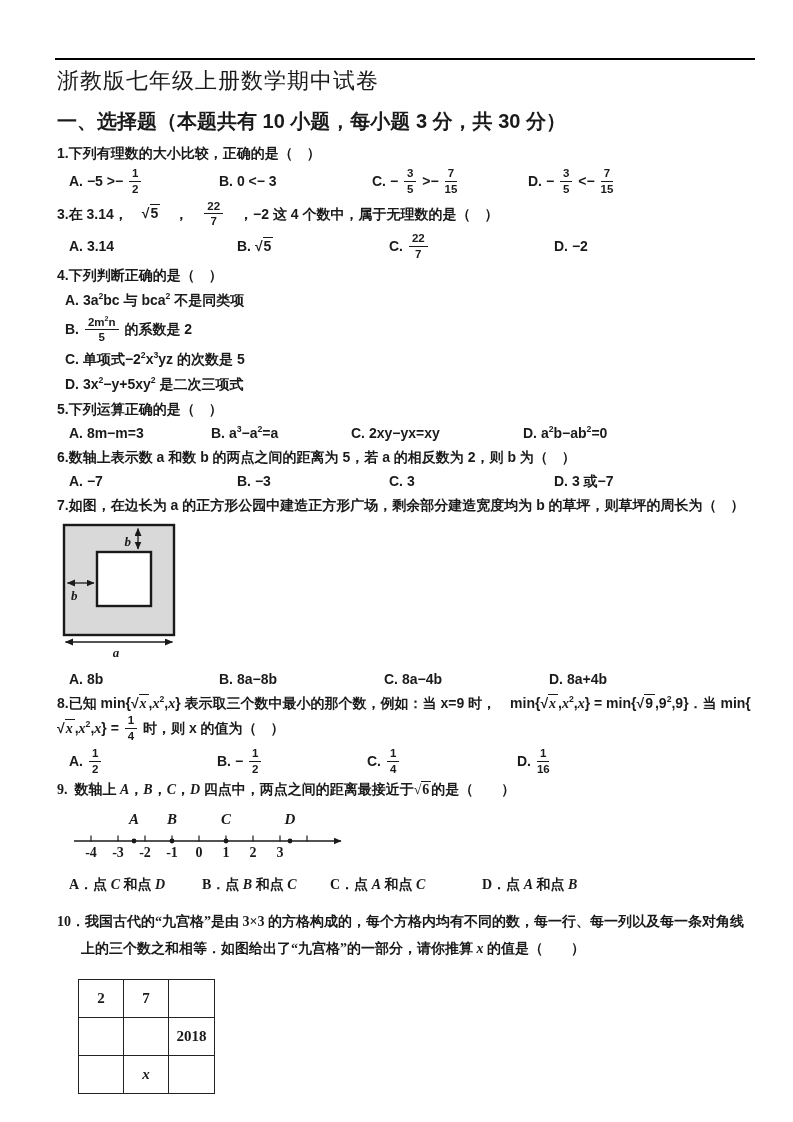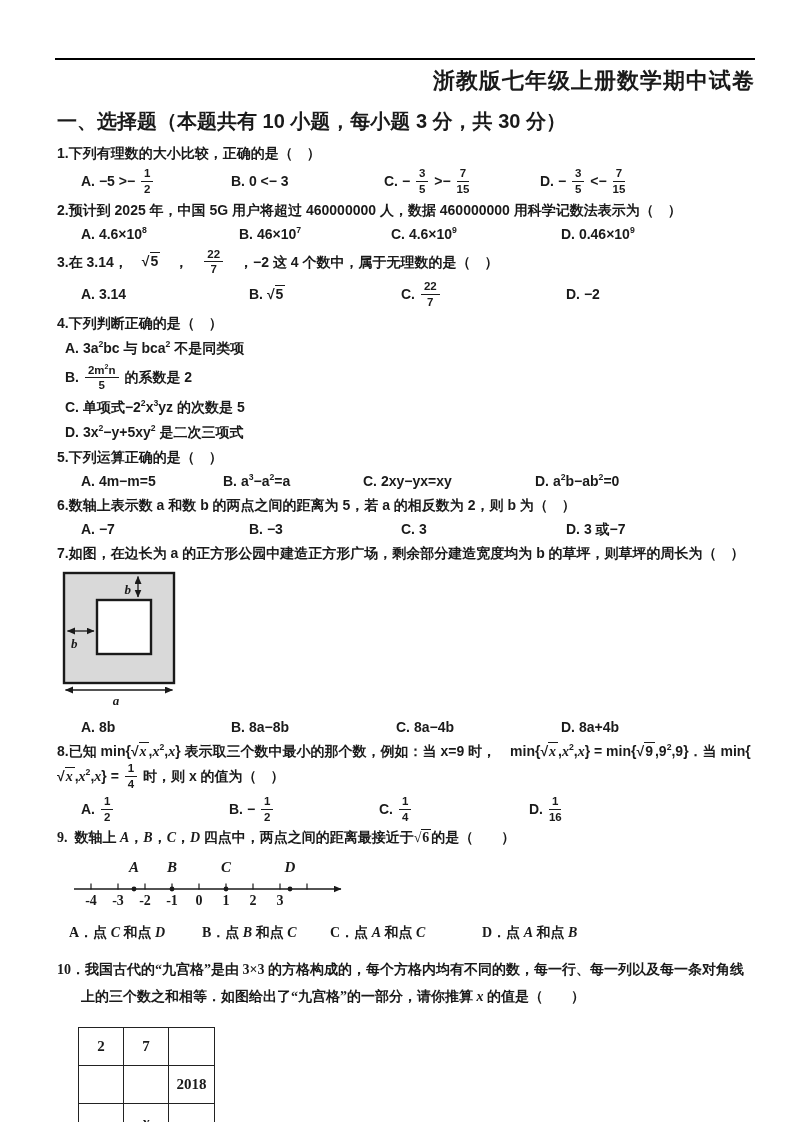--- a/index.html
+++ b/index.html
@@ -9,27 +9,27 @@
     background:#fff;
     overflow:hidden;
     color:#1a1a1a;
     font-family:"Liberation Sans",sans-serif;
     font-size:14px;
     box-sizing:border-box;
     padding:58px 38px 0 57px;
   }
   .toprule{border:0;border-top:2px solid #000;margin:0 0 6px -2px;}
   .title{
-    text-align:right;font-size:22px;font-weight:700;
+    text-align:left;font-size:22px;font-weight:400;
     letter-spacing:1px;margin:4px 0 12px 0;
   }
   .sec-heading{font-size:20px;font-weight:700;margin:6px 0 8px 0;}
   .q{margin:3px 0;font-weight:600;line-height:1.5;}
   .q .stem{margin:2px 0;}
-  .opts{display:grid;grid-template-columns:150px 153px 156px 1fr;padding-left:8px;margin:3px 16px;align-items:center;}
+  .opts{display:grid;grid-template-columns:150px 153px 156px 1fr;padding-left:8px;margin:3px 4px;align-items:center;}
   .opts-narrow{display:grid;grid-template-columns:133px 128px 152px 1fr;padding-left:12px;margin:4px 0;}
   .opts-stack > div{margin:4px 0 4px 8px;}
   .serifq{font-family:"Liberation Serif",serif;font-weight:700;}
   em{font-style:italic;font-family:"Liberation Serif",serif;}
   sup{font-size:0.62em;}
   
   .fr{display:inline-flex;flex-direction:column;align-items:center;vertical-align:middle;
       font-size:11.5px;line-height:1.2;margin:0 2px;text-align:center;}
   .fr b{font-weight:inherit;border-bottom:1px solid #1a1a1a;padding:0 3px;display:block;}
   .fr i{font-style:normal;display:block;padding-top:1px;}
@@ -84,29 +84,20 @@
       <div>D. − <span class="fr">
             <b>3</b>
             <i>5</i>
           </span> &lt;− <span class="fr">
             <b>7</b>
             <i>15</i>
           </span></div>
     </div>
   </div>
 
-  <div class="q">
-    <div class="stem">2.预计到 2025 年，中国 5G 用户将超过 460000000 人，数据 460000000 用科学记数法表示为（　）</div>
-    <div class="opts" style="grid-template-columns:158px 152px 170px 1fr;">
-      <div>A. 4.6×10<sup>8</sup></div>
-      <div>B. 46×10<sup>7</sup></div>
-      <div>C. 4.6×10<sup>9</sup></div>
-      <div>D. 0.46×10<sup>9</sup></div>
-    </div>
-  </div>
 
   <div class="q">
     <div class="stem">3.在 3.14，　<span class="sq"><span>5</span></span>　，　<span class="fr">
           <b>22</b>
           <i>7</i>
         </span>　，−2 这 4 个数中，属于无理数的是（　）</div>
     <div class="opts" style="grid-template-columns:168px 152px 165px 1fr;">
       <div>A. 3.14</div>
       <div>B. <span class="sq"><span>5</span></span></div>
       <div>C. <span class="fr">
@@ -126,21 +117,21 @@
             <i>5</i>
           </span> 的系数是 2</div>
       <div>C. 单项式−2<sup>2</sup>x<sup>3</sup>yz 的次数是 5</div>
       <div>D. 3x<sup>2</sup>−y+5xy<sup>2</sup> 是二次三项式</div>
     </div>
   </div>
 
   <div class="q">
     <div class="stem">5.下列运算正确的是（　）</div>
     <div class="opts" style="grid-template-columns:142px 140px 172px 1fr;">
-      <div>A. 4m−m=5</div>
+      <div>A. 8m−m=3</div>
       <div>B. a<sup>3</sup>−a<sup>2</sup>=a</div>
       <div>C. 2xy−yx=xy</div>
       <div>D. a<sup>2</sup>b−ab<sup>2</sup>=0</div>
     </div>
   </div>
 
   <div class="q">
     <div class="stem">6.数轴上表示数 a 和数 b 的两点之间的距离为 5，若 a 的相反数为 2，则 b 为（　）</div>
     <div class="opts" style="grid-template-columns:168px 152px 165px 1fr;">
       <div>A. −7</div>

